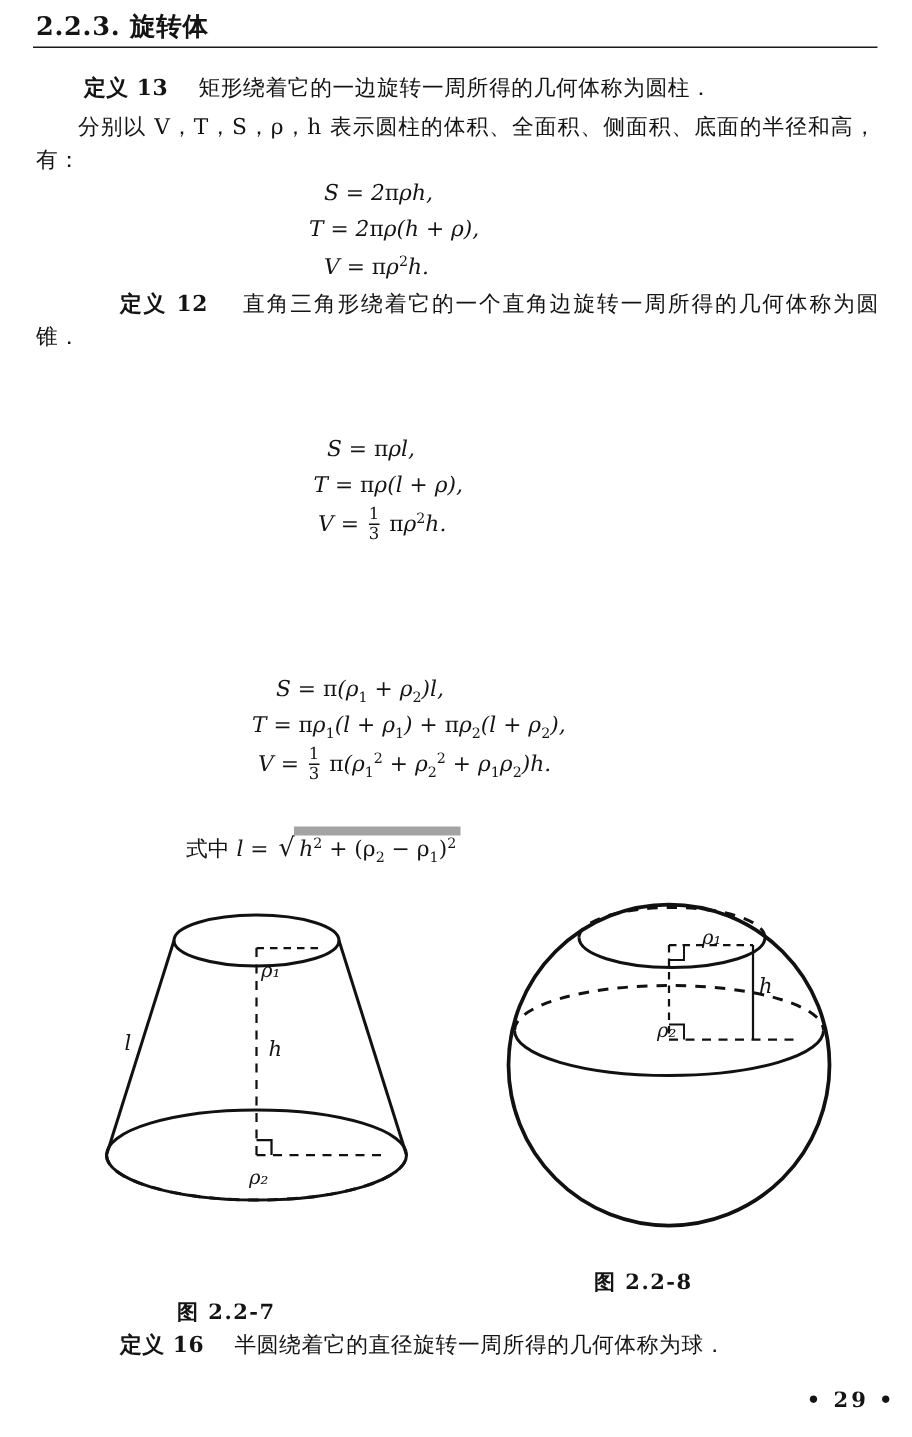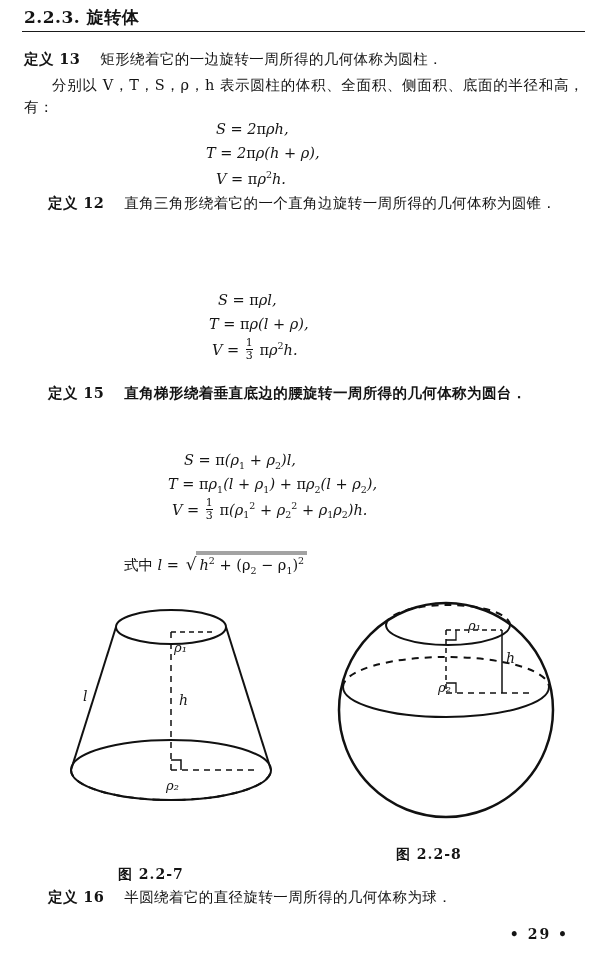--- a/index.html
+++ b/index.html
@@ -38,21 +38,21 @@
     height: 1px;
     background: #1a1a1a;
   }
   .para {
     position: absolute;
     font-size: 14.5px;
     line-height: 22px;
     text-align: justify;
     letter-spacing: 0.4px;
   }
-  .b { font-weight: bold; }
+  .b { font-weight: bold; margin-left: 32px; }
   .eq {
     position: absolute;
     font-family: "DejaVu Serif", serif;
     font-style: italic;
     font-size: 14.5px;
     white-space: nowrap;
   }
   .eq .up { font-style: normal; }
   sub, sup { font-size: 9.5px; font-style: normal;}
   .frac {
@@ -62,31 +62,31 @@
     font-style: normal;
     font-size: 11px;
     line-height: 12px;
     margin: 0 2px;
     position: relative;
     top: -1px;
   }
   .frac .num { display:block; }
   .frac .den { display:block; border-top: 1px solid #111; }
   .sqrt-wrap { display:inline-block; position: relative; padding-left: 2px; }
-  .sqrt-bar { border-top: 4px solid #a3a3a3; display:inline-block; padding: 0 3px; text-align: center; }
+  .sqrt-bar { border-top: 6px solid #a3a3a3; display:inline-block; padding: 0 3px; text-align: center; }
   .figwrap { position: absolute; }
   .figcap {
     position: absolute;
     font-size: 14px;
     font-weight: bold;
     letter-spacing: 1px;
   }
   .pagenum {
     position: absolute;
-    right: 39px;
+    right: 11px;
     bottom: 16px;
     font-size: 14px;
     font-weight: bold;
     letter-spacing: 2px;
   }
   .ital { font-style: italic; }
 </style>
 </head>
 <body>
 
@@ -130,25 +130,20 @@
   </div>
   <div class="eq" style="left:209px; top:316px;">
     T <span class="up">=</span> <span class="up">π</span>ρ(l <span class="up">+</span> ρ),
   </div>
   <div class="eq" style="left:212px; top:338px;">
     V <span class="up">=</span>
     <span class="frac"><span class="num">1</span><span class="den">3</span></span>
     <span class="up">π</span>ρ<sup>2</sup>h.
   </div>
 
-  <div class="para" style="left:24px; top:382px; width:562px; text-indent:24px;">
-    <span class="b">定义 15</span>
-    &nbsp;&nbsp;
-    <span class="b">直角梯形绕着垂直底边的腰旋转一周所得的几何体称为圆台．</span>
-  </div>
 
 
   <div class="eq" style="left:184px; top:452px;">
     S <span class="up">=</span> <span class="up">π</span>(ρ<sub>1</sub> <span class="up">+</span> ρ<sub>2</sub>)l,
   </div>
   <div class="eq" style="left:168px; top:476px;">
     T <span class="up">=</span> <span class="up">π</span>ρ<sub>1</sub>(l <span class="up">+</span> ρ<sub>1</sub>) <span class="up">+</span> <span class="up">π</span>ρ<sub>2</sub>(l <span class="up">+</span> ρ<sub>2</sub>),
   </div>
   <div class="eq" style="left:172px; top:498px;">
     V <span class="up">=</span>

